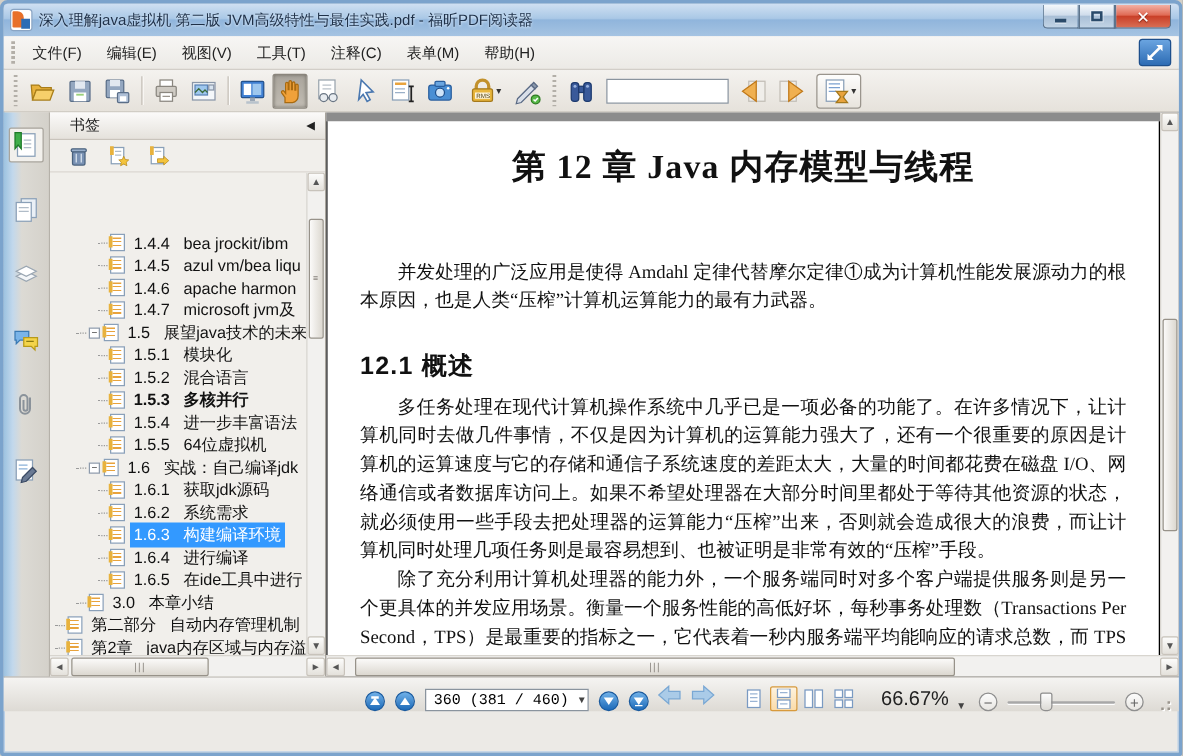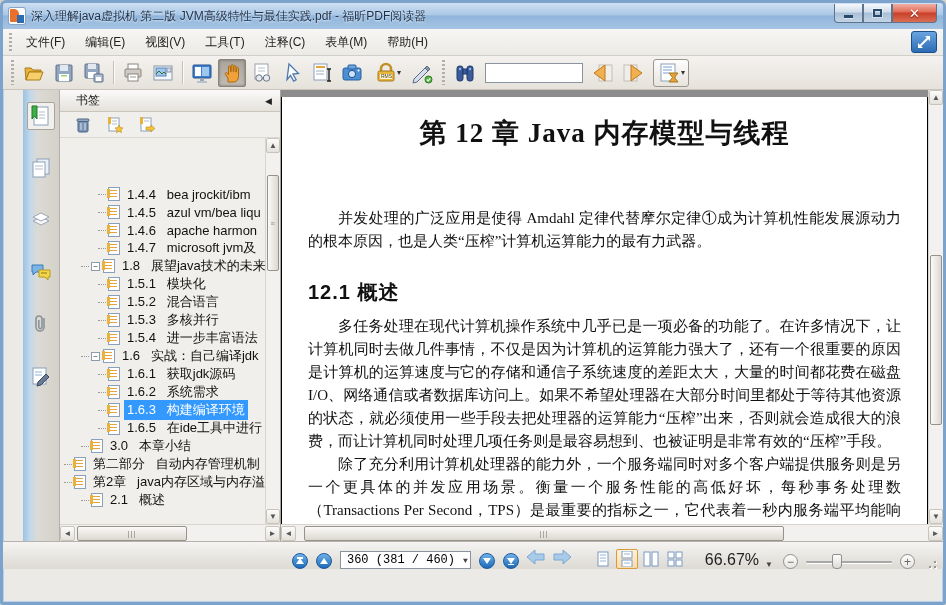--- a/index.html
+++ b/index.html
@@ -43,21 +43,21 @@
     display:flex; align-items:center; padding:0 4px; gap:2px; }
   .tb-btn { width:28px; height:28px; display:flex; align-items:center; justify-content:center; border-radius:2px; flex:0 0 auto; }
   .tb-btn.active { background:linear-gradient(#a9a49c,#c2bdb4); box-shadow:inset 0 0 3px #6e6a62; border:1px solid #8a857c; }
   .tb-sep { width:1px; align-self:stretch; margin:5px 3px; background:#c5c0b8; box-shadow:1px 0 0 #fbfaf8; }
   .tb-caret { font-size:8px; color:#333; margin-left:-2px; }
   .search-box { width:98px; height:20px; border:1px solid #8a949e; background:#fff; font-size:12px; padding:0 4px; margin:0 4px; }
   .tb-group-btn { display:flex; align-items:center; border:1px solid #9a958d; border-radius:3px; height:28px; padding:0 3px;
     background:linear-gradient(#fdfdfc,#e8e4dd); margin-left:4px; }
 
   
-  .main { display:flex; height:451px;padding-left:20px; }
+  .main { display:flex; height:451px; }
   .rail { width:37px; background:linear-gradient(90deg,#9cc2e0,#c2d8ec 20%,#dcdad4 40%,#d4d1ca);
     border-right:1px solid #b5b1a9; display:flex; flex-direction:column; align-items:center; padding-top:12px; gap:24px; }
   .rail-btn { width:28px; height:28px; display:flex; align-items:center; justify-content:center; border-radius:2px; }
   .rail-btn.active { background:#f2f0ec; border:1px solid #a8a49c; }
 
   
   .sidebar { width:221px; background:#f1efeb; display:flex; flex-direction:column; border-right:1px solid #a8a49c; }
   .sb-head { height:22px; background:linear-gradient(#fbfaf9,#e5e2dc); border-bottom:1px solid #c9c4bc;
     display:flex; align-items:center; padding:0 8px 0 16px; font-size:12px; color:#222; }
   .sb-head-collapse { margin-left:auto; font-size:9px; color:#222; }
@@ -412,61 +412,71 @@
               <span class="tree-label">1.4.6   apache harmon</span>
             </div><div class="tree-row" style="padding-left: 38px;">
               <span class="guide"></span>
               
               <span class="doc-ico"></span>
               <span class="tree-label">1.4.7   microsoft jvm及</span>
             </div><div class="tree-row" style="padding-left: 21px;">
               <span class="guide"></span>
               <span class="twisty">−</span>
               <span class="doc-ico"></span>
-              <span class="tree-label">1.8   展望java技术的未来</span>
+              <span class="tree-label">1.5   展望java技术的未来</span>
             </div><div class="tree-row" style="padding-left: 38px;">
               <span class="guide"></span>
               
               <span class="doc-ico"></span>
               <span class="tree-label">1.5.1   模块化</span>
             </div><div class="tree-row" style="padding-left: 38px;">
               <span class="guide"></span>
               
               <span class="doc-ico"></span>
               <span class="tree-label">1.5.2   混合语言</span>
-            </div><div class="tree-row" style="padding-left: 38px;">
+            </div><div class="tree-row" style="padding-left: 38px; font-weight: bold;">
               <span class="guide"></span>
               
               <span class="doc-ico"></span>
               <span class="tree-label">1.5.3   多核并行</span>
             </div><div class="tree-row" style="padding-left: 38px;">
               <span class="guide"></span>
               
               <span class="doc-ico"></span>
               <span class="tree-label">1.5.4   进一步丰富语法</span>
+            </div><div class="tree-row" style="padding-left: 38px;">
+              <span class="guide"></span>
+              
+              <span class="doc-ico"></span>
+              <span class="tree-label">1.5.5   64位虚拟机</span>
             </div><div class="tree-row" style="padding-left: 21px;">
               <span class="guide"></span>
               <span class="twisty">−</span>
               <span class="doc-ico"></span>
               <span class="tree-label">1.6   实战：自己编译jdk</span>
             </div><div class="tree-row" style="padding-left: 38px;">
               <span class="guide"></span>
               
               <span class="doc-ico"></span>
               <span class="tree-label">1.6.1   获取jdk源码</span>
             </div><div class="tree-row" style="padding-left: 38px;">
               <span class="guide"></span>
               
               <span class="doc-ico"></span>
               <span class="tree-label">1.6.2   系统需求</span>
             </div><div class="tree-row selected" style="padding-left: 38px;">
               <span class="guide"></span>
               
               <span class="doc-ico"></span>
               <span class="tree-label">1.6.3   构建编译环境</span>
+            </div><div class="tree-row" style="padding-left: 38px;">
+              <span class="guide"></span>
+              
+              <span class="doc-ico"></span>
+              <span class="tree-label">1.6.4   进行编译</span>
             </div><div class="tree-row" style="padding-left: 38px;">
               <span class="guide"></span>
               
               <span class="doc-ico"></span>
               <span class="tree-label">1.6.5   在ide工具中进行</span>
             </div><div class="tree-row" style="padding-left: 21px;">
               <span class="guide"></span>
               
               <span class="doc-ico"></span>
               <span class="tree-label">3.0   本章小结</span>

